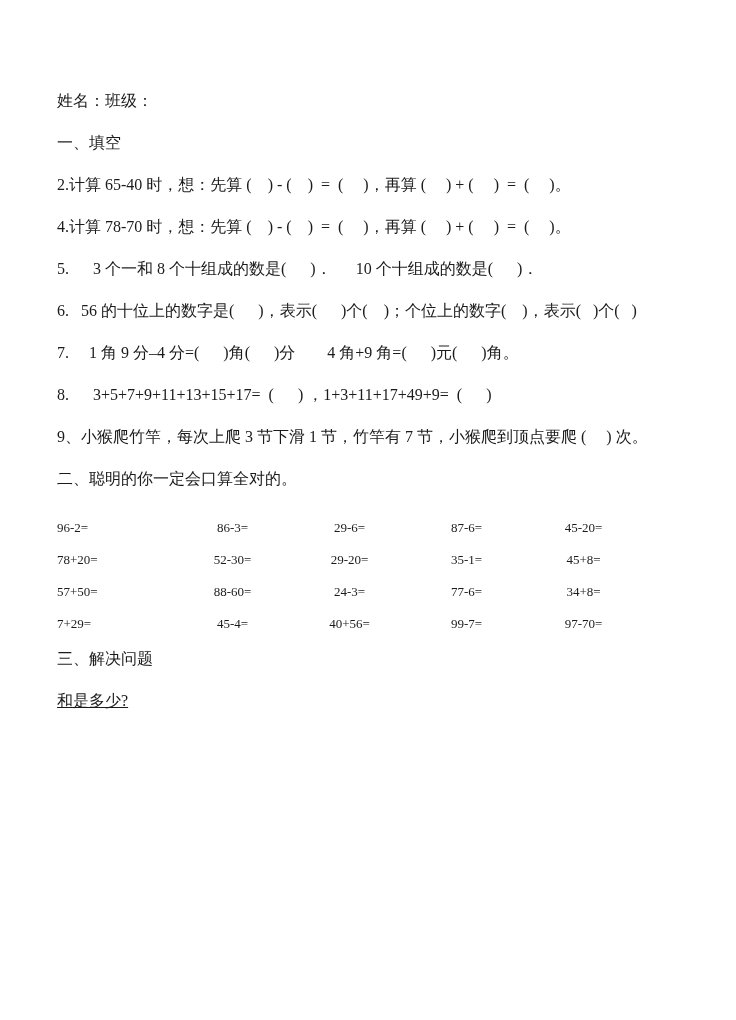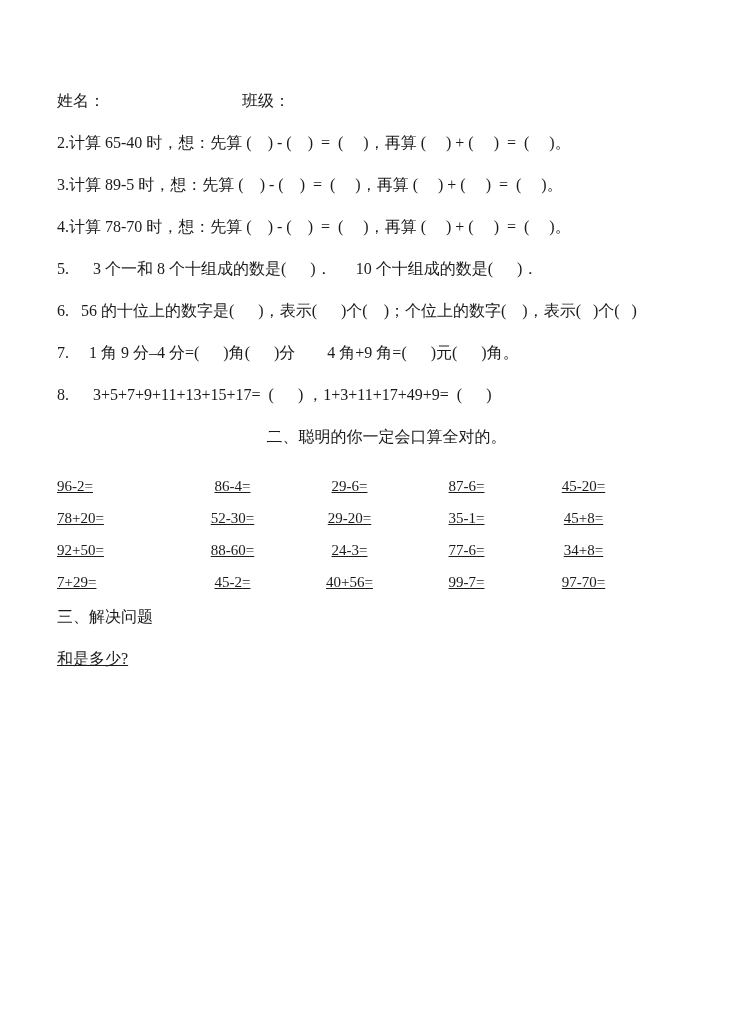--- a/index.html
+++ b/index.html
@@ -21,85 +21,85 @@
     color: #1b1b1b;
     font-family: "Liberation Serif", "DejaVu Serif", serif;
     font-size: 16px;
   }
   .page p {
     margin: 0 0 24px 0;
     line-height: 18px;
     white-space: pre-wrap;
   }
   .hdr { margin-bottom: 30px; }
-  .cls-label { margin-left: 137px; }
+  .cls-label { }
   .sec-title { margin-bottom: 24px; }
-  .sec2-title { margin-bottom: 12px; text-align: center; }
+  .sec2-title { margin-bottom: 12px; }
   table.grid {
     border-collapse: collapse;
     table-layout: fixed;
     width: 585px;
     margin: 0 0 10px 0;
   }
   table.grid td {
     height: 32px;
     padding: 0;
-    font-size: 15px;
+    font-size: 13px;
     text-align: center;
     vertical-align: middle;
     white-space: pre;
-    text-decoration: underline;
   }
   table.grid td:first-child { text-align: left; }
   .cont { margin-top: 12px; margin-left: 10px; text-decoration: underline; }
 </style>
 </head>
 <body>
 
 <div class="page">
 
   <p class="hdr"><span>姓名：</span><span class="cls-label">班级：</span></p>
 
+  <p class="sec-title">一、填空</p>
 
   <p>2.计算 65-40 时，想：先算 (    ) - (    )  =  (     )，再算 (     ) + (     )  =  (     )。</p>
-  <p>3.计算 89-5 时，想：先算 (    ) - (    )  =  (     )，再算 (     ) + (     )  =  (     )。</p>
   <p>4.计算 78-70 时，想：先算 (    ) - (    )  =  (     )，再算 (     ) + (     )  =  (     )。</p>
   <p>5.      3 个一和 8 个十组成的数是(      )．      10 个十组成的数是(      )．</p>
   <p>6.   56 的十位上的数字是(      )，表示(      )个(    )；个位上的数字(    )，表示(   )个(   )</p>
   <p>7.     1 角 9 分–4 分=(      )角(      )分        4 角+9 角=(      )元(      )角。</p>
   <p>8.      3+5+7+9+11+13+15+17=  (      ) ，1+3+11+17+49+9=  (      )</p>
+  <p>9、小猴爬竹竿，每次上爬 3 节下滑 1 节，竹竿有 7 节，小猴爬到顶点要爬 (     ) 次。</p>
 
   <p class="sec2-title">二、聪明的你一定会口算全对的。</p>
 
   <table class="grid">
     <tbody>
       <tr>
         <td>96-2=</td>
-        <td>86-4=</td>
+        <td>86-3=</td>
         <td>29-6=</td>
         <td>87-6=</td>
         <td>45-20=</td>
       </tr>
       <tr>
         <td>78+20=</td>
         <td>52-30=</td>
         <td>29-20=</td>
         <td>35-1=</td>
         <td>45+8=</td>
       </tr>
       <tr>
-        <td>92+50=</td>
+        <td>57+50=</td>
         <td>88-60=</td>
         <td>24-3=</td>
         <td>77-6=</td>
         <td>34+8=</td>
       </tr>
       <tr>
         <td>7+29=</td>
-        <td>45-2=</td>
+        <td>45-4=</td>
         <td>40+56=</td>
         <td>99-7=</td>
         <td>97-70=</td>
       </tr>
     </tbody>
   </table>
 
   <p class="sec-title">三、解决问题</p>
 
 

